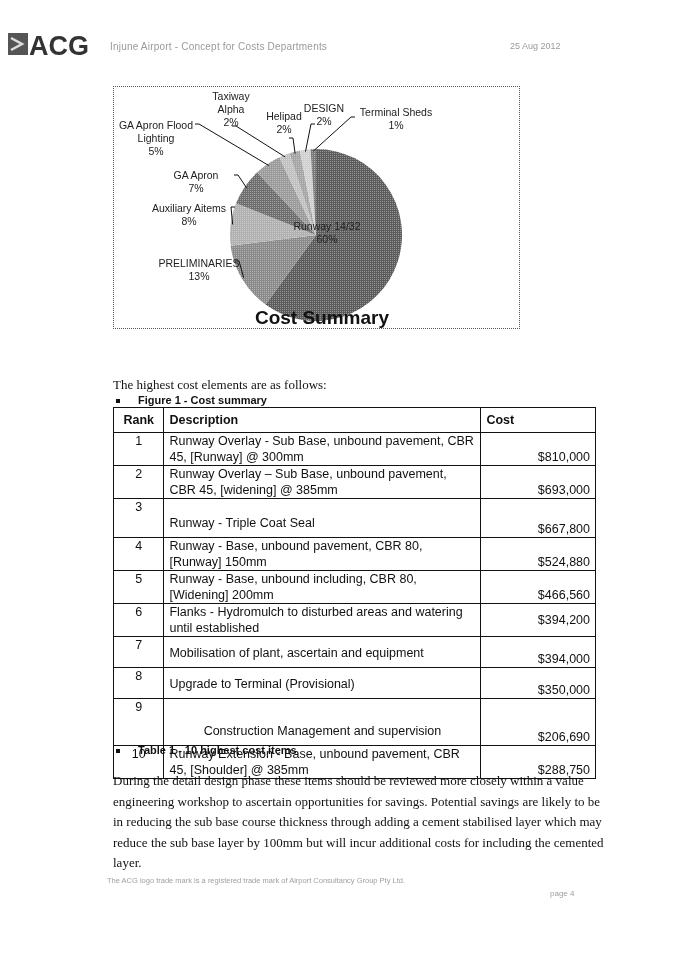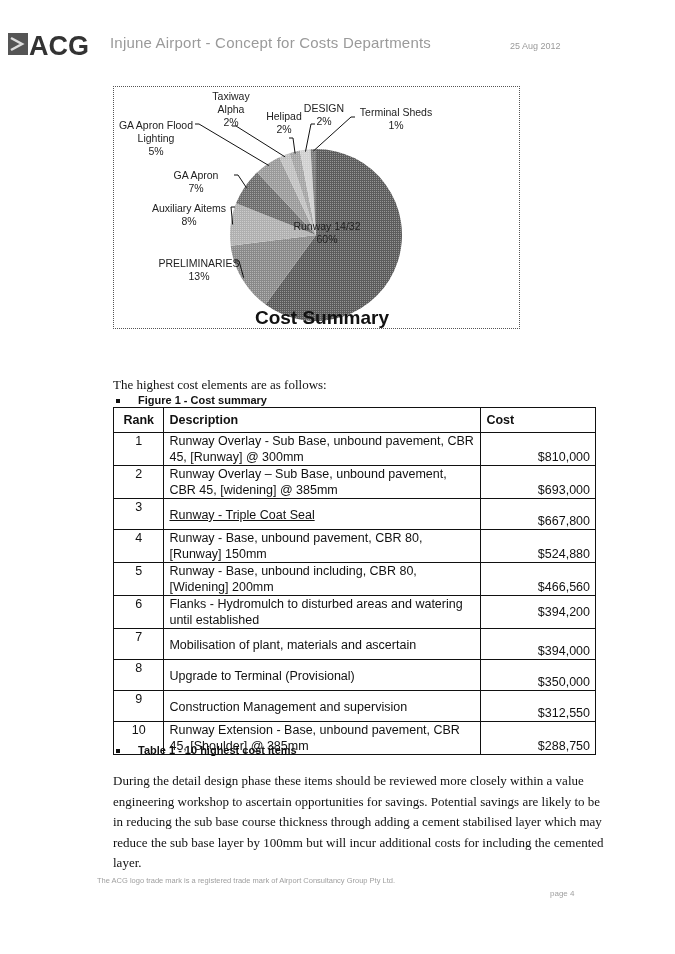--- a/index.html
+++ b/index.html
@@ -1,20 +1,20 @@
 <!DOCTYPE html>
 <html><head>
 <meta charset="utf-8">
 <style>
   html, body { margin:0; padding:0; background:#ffffff; }
   body { width:675px; height:954px; position:relative; overflow:hidden; font-family:"Liberation Serif", serif; color:#111; }
   .abs { position:absolute; }
   
   #logo { left:8px; top:30px; width:86px; height:28px; }
-  #hdr-title { left:110px; top:34px; font-family:"Liberation Sans", sans-serif; font-size:15px; color:#9a9a9a; letter-spacing:0.2px; }
+  #hdr-title { left:110px; top:41px; font-family:"Liberation Sans", sans-serif; font-size:10px; color:#9a9a9a; letter-spacing:0.2px; }
   #hdr-date { left:510px; top:41px; font-family:"Liberation Sans", sans-serif; font-size:9px; color:#9a9a9a;text-align:right; }
   
   #chart-frame { left:113px; top:86px; width:407px; height:243px; border:1px dotted #555; box-sizing:border-box; }
   #chart-svg { position:absolute; left:0; top:0; width:405px; height:241px; }
   .lbl { font-family:"Liberation Sans", sans-serif; font-size:10.5px; fill:#222; text-anchor:middle; }
   .title { font-family:"Liberation Sans", sans-serif; font-size:19px; font-weight:bold; fill:#111; text-anchor:middle; }
   
   .caption { font-family:"Liberation Sans", sans-serif; font-size:11px; font-weight:bold; }
   .bullet { display:inline-block; width:4px; height:4px; background:#111; margin-right:18px; vertical-align:middle; }
   #fig-cap { left:116px; top:348px;margin-top:46px; }
@@ -24,21 +24,21 @@
   #cost-table th, #cost-table td { border:1.5px solid #111; padding:0 5px; vertical-align:top; line-height:16px; }
   #cost-table th { text-align:left; font-weight:bold; height:24px; vertical-align:middle; font-size:12.5px;margin-top:16px; }
   #cost-table th.rank { text-align:center; }
   #cost-table td.rank { text-align:center; width:40px; }
   #cost-table td.desc { width:320px; }
   #cost-table td.cost { text-align:right; vertical-align:bottom; width:78px; }
   #cost-table tr.one td.desc { padding-top:16px; }
   #cost-table tr.mid td.cost { vertical-align:middle;padding-left:32px; }
   #tbl-cap { left:116px; top:744px; }
   #body-para { left:113px; top:771px; width:500px; font-size:13px; line-height:20.5px; }
-  #footer-note { left:97px; top:876px; font-family:"Liberation Sans", sans-serif; font-size:7.5px; color:#a0a0a0; }
+  #footer-note { left:107px; top:876px; font-family:"Liberation Sans", sans-serif; font-size:7.5px; color:#a0a0a0; }
   #footer-page { left:550px; top:889px; font-family:"Liberation Sans", sans-serif; font-size:8px; color:#a0a0a0; }
 </style>
 </head>
 <body>
 
 <svg id="logo" class="abs" viewBox="0 0 86 28">
   <rect x="0" y="3" width="20" height="22" fill="#555"></rect>
   <path d="M3 8 L14 14 L3 20" stroke="#ddd" stroke-width="2.5" fill="none"></path>
   <text x="21" y="25" font-family="Liberation Sans, sans-serif" font-weight="bold" font-size="27" fill="#333">ACG</text>
 </svg>
@@ -149,52 +149,52 @@
         <td class="desc" style="height: 31px;">Runway Overlay  - Sub Base, unbound pavement, CBR 45, [Runway] @ 300mm</td>
         <td class="cost" style="height: 31px;">$810,000</td>
       </tr>
       <tr>
         <td class="rank" style="height: 31px;">2</td>
         <td class="desc" style="height: 31px;">Runway Overlay – Sub Base, unbound pavement, CBR 45, [widening] @ 385mm</td>
         <td class="cost" style="height: 31px;">$693,000</td>
       </tr>
       <tr class="one">
         <td class="rank" style="height: 22px;">3</td>
-        <td class="desc" style="height: 22px; padding-top: 8px; text-decoration: underline;">Runway - Triple Coat Seal</td>
+        <td class="desc" style="height: 22px; ">Runway - Triple Coat Seal</td>
         <td class="cost" style="height: 22px;">$667,800</td>
       </tr>
       <tr>
         <td class="rank" style="height: 31px;">4</td>
         <td class="desc" style="height: 31px;">Runway - Base, unbound pavement, CBR 80, [Runway] 150mm</td>
         <td class="cost" style="height: 31px;">$524,880</td>
       </tr>
       <tr>
         <td class="rank" style="height: 31px;">5</td>
         <td class="desc" style="height: 31px;">Runway - Base, unbound including, CBR 80, [Widening] 200mm</td>
         <td class="cost" style="height: 31px;">$466,560</td>
       </tr>
       <tr class="mid">
         <td class="rank" style="height: 31px;">6</td>
         <td class="desc" style="height: 31px;">Flanks - Hydromulch to disturbed areas and watering until established</td>
         <td class="cost" style="height: 31px;">$394,200</td>
       </tr>
       <tr class="one">
         <td class="rank" style="height: 22px;">7</td>
-        <td class="desc" style="height: 22px; padding-top: 8px;">Mobilisation of plant, materials and ascertain</td>
+        <td class="desc" style="height: 22px; padding-top: 8px;">Mobilisation of plant, ascertain and equipment</td>
         <td class="cost" style="height: 22px; margin-left: 32px;">$394,000</td>
       </tr>
       <tr class="one">
         <td class="rank" style="height: 22px;">8</td>
         <td class="desc" style="height: 22px; padding-top: 8px;">Upgrade to Terminal (Provisional)</td>
         <td class="cost" style="height: 22px;">$350,000</td>
       </tr>
       <tr class="one">
         <td class="rank" style="height: 22px;">9</td>
-        <td class="desc" style="height: 22px; padding-top: 8px;">Construction Management and supervision</td>
-        <td class="cost" style="height: 22px;">$312,550</td>
+        <td class="desc" style="height: 22px; padding-top: 24px; text-align: center;">Construction Management and supervision</td>
+        <td class="cost" style="height: 22px;">$206,690</td>
       </tr>
       <tr>
         <td class="rank" style="height: 31px;">10</td>
         <td class="desc" style="height: 31px;">Runway Extension - Base, unbound pavement, CBR 45, [Shoulder] @ 385mm</td>
         <td class="cost" style="height: 31px;">$288,750</td>
       </tr>
     </tbody>
 </table>
 
 <div id="tbl-cap" class="abs caption"><span class="bullet"></span><span>Table 1 - 10 highest cost items</span></div>

